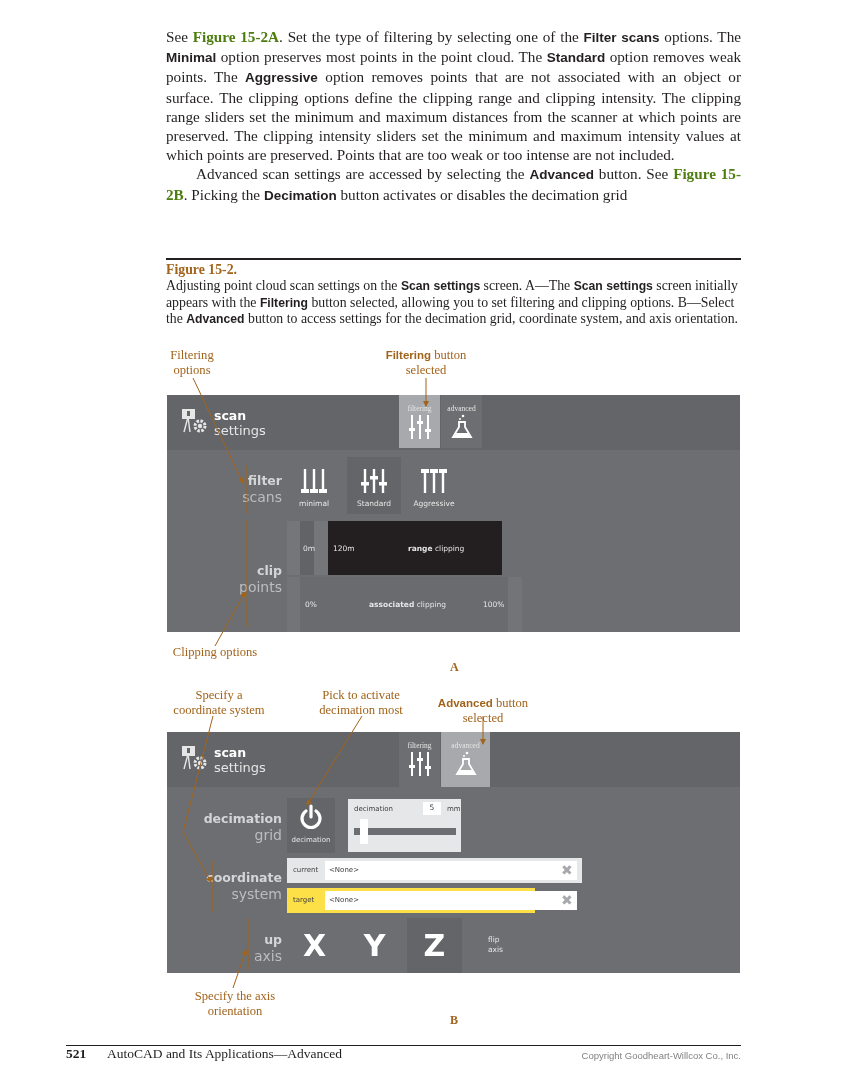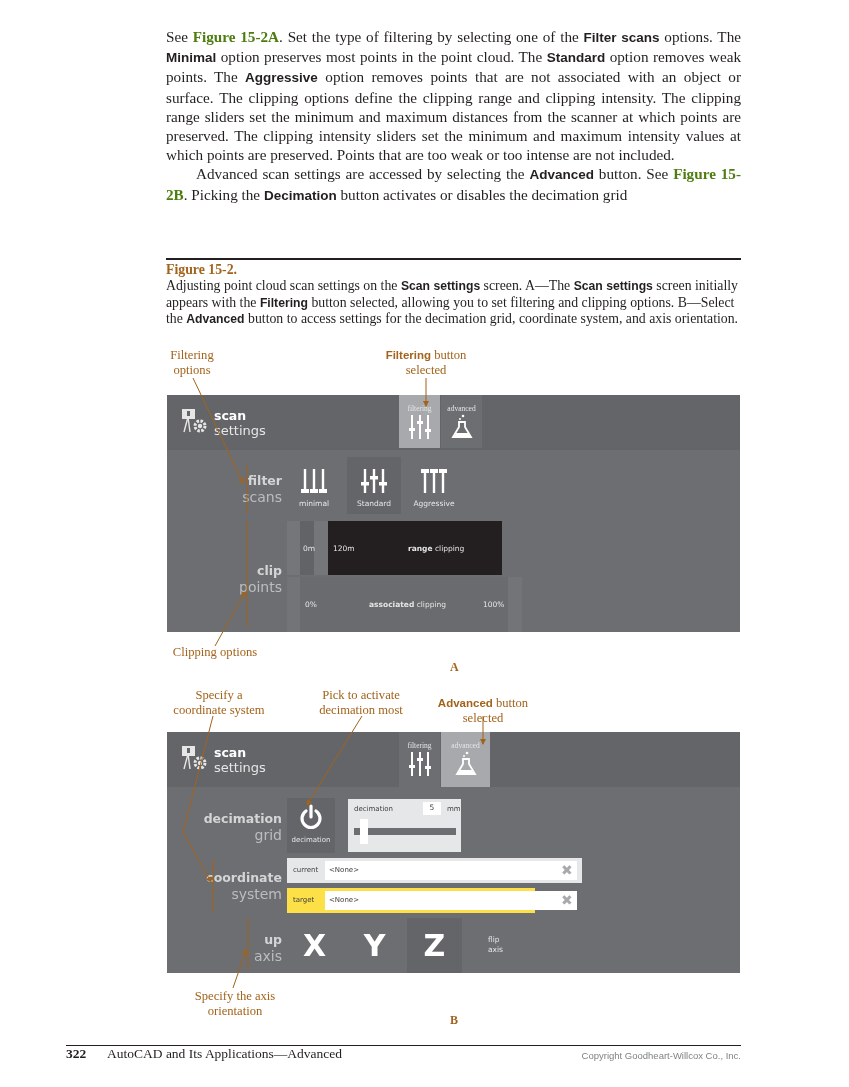--- a/index.html
+++ b/index.html
@@ -332,15 +332,15 @@
     <line x1="362" y1="716" x2="307" y2="805" marker-end="url(#ah)"></line>
 
     <line x1="483" y1="716" x2="483" y2="744" marker-end="url(#ah)"></line>
 
     <line x1="248" y1="918" x2="248" y2="970"></line>
     <line x1="233" y1="988" x2="246" y2="950" marker-end="url(#ah)"></line>
   </g>
 </svg>
 
 <div class="abs footer-rule" style="top:1045px;"></div>
-<div class="abs pg" style="left:66px;top:1046px;">322</div>
+<div class="abs pg" style="left:66px;top:1046px;">521</div>
 <div class="abs" style="left:107px;top:1046px;font-size:13.5px;">AutoCAD and Its Applications—Advanced</div>
 <div class="abs copy" style="right:108px;top:1050px;">Copyright Goodheart-Willcox Co., Inc.</div>
 
 </body></html>

